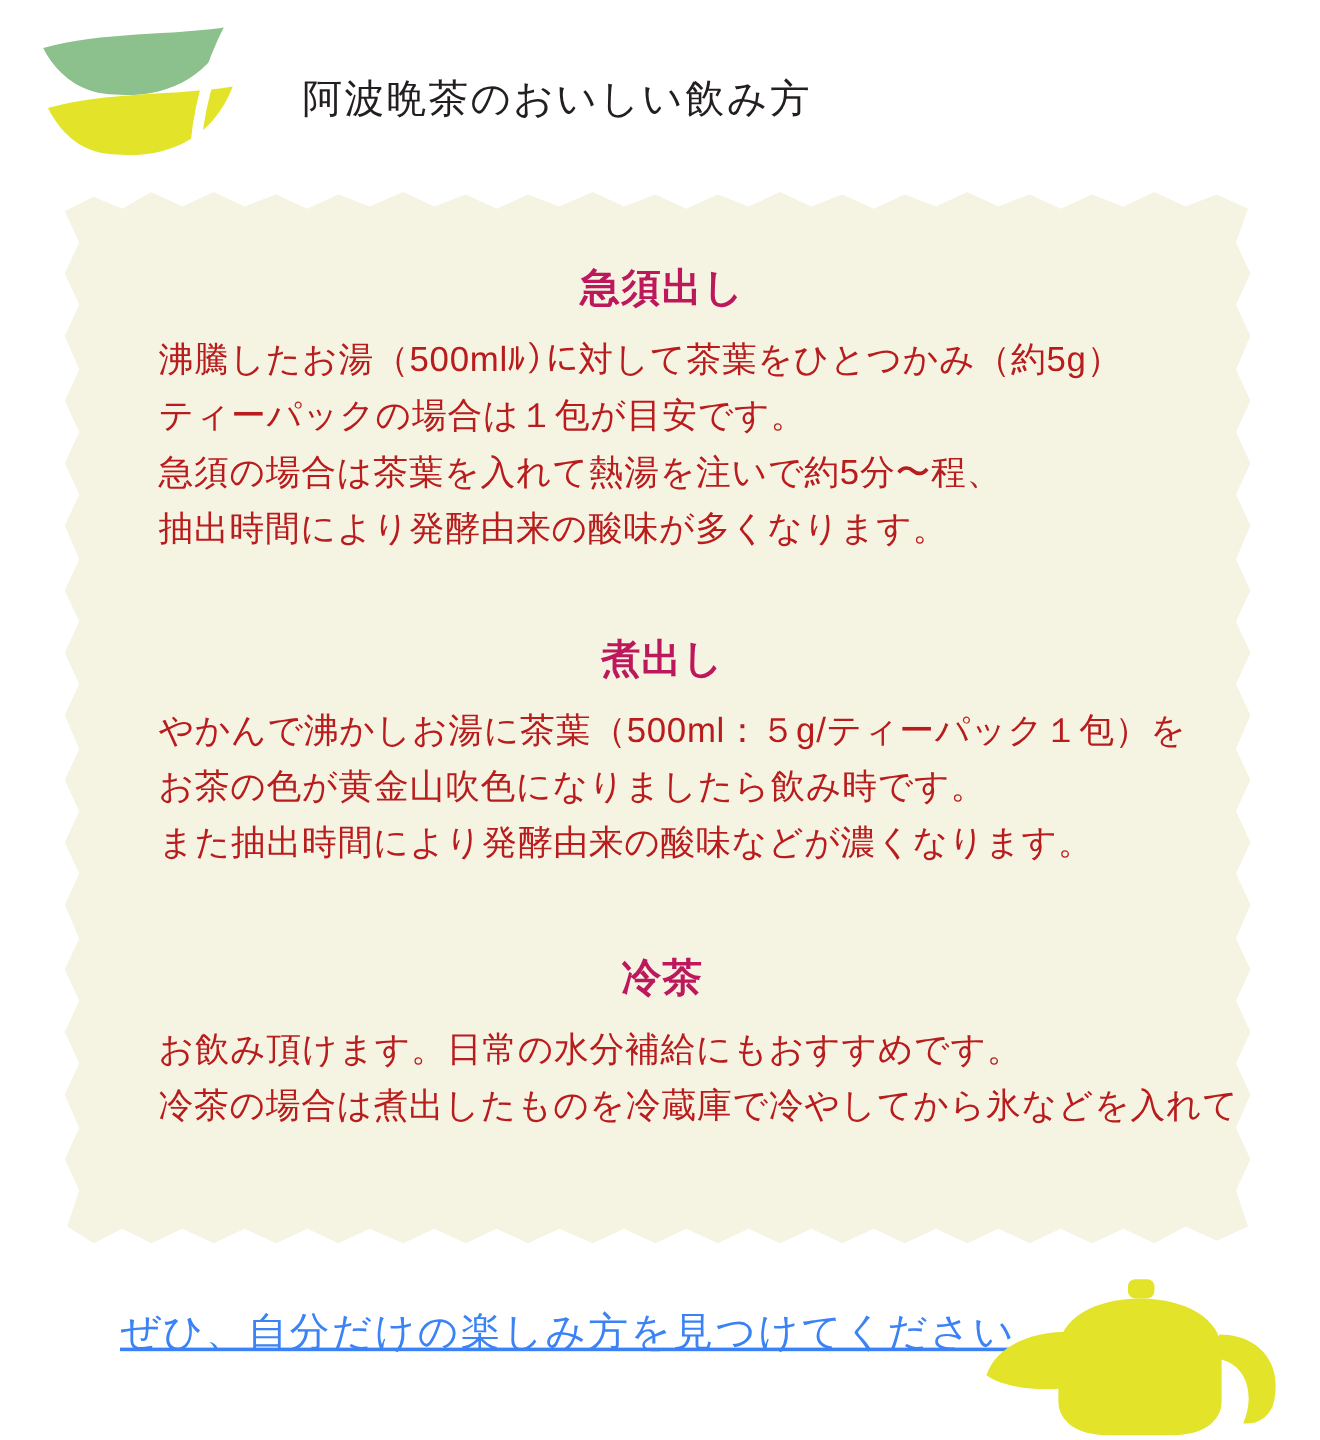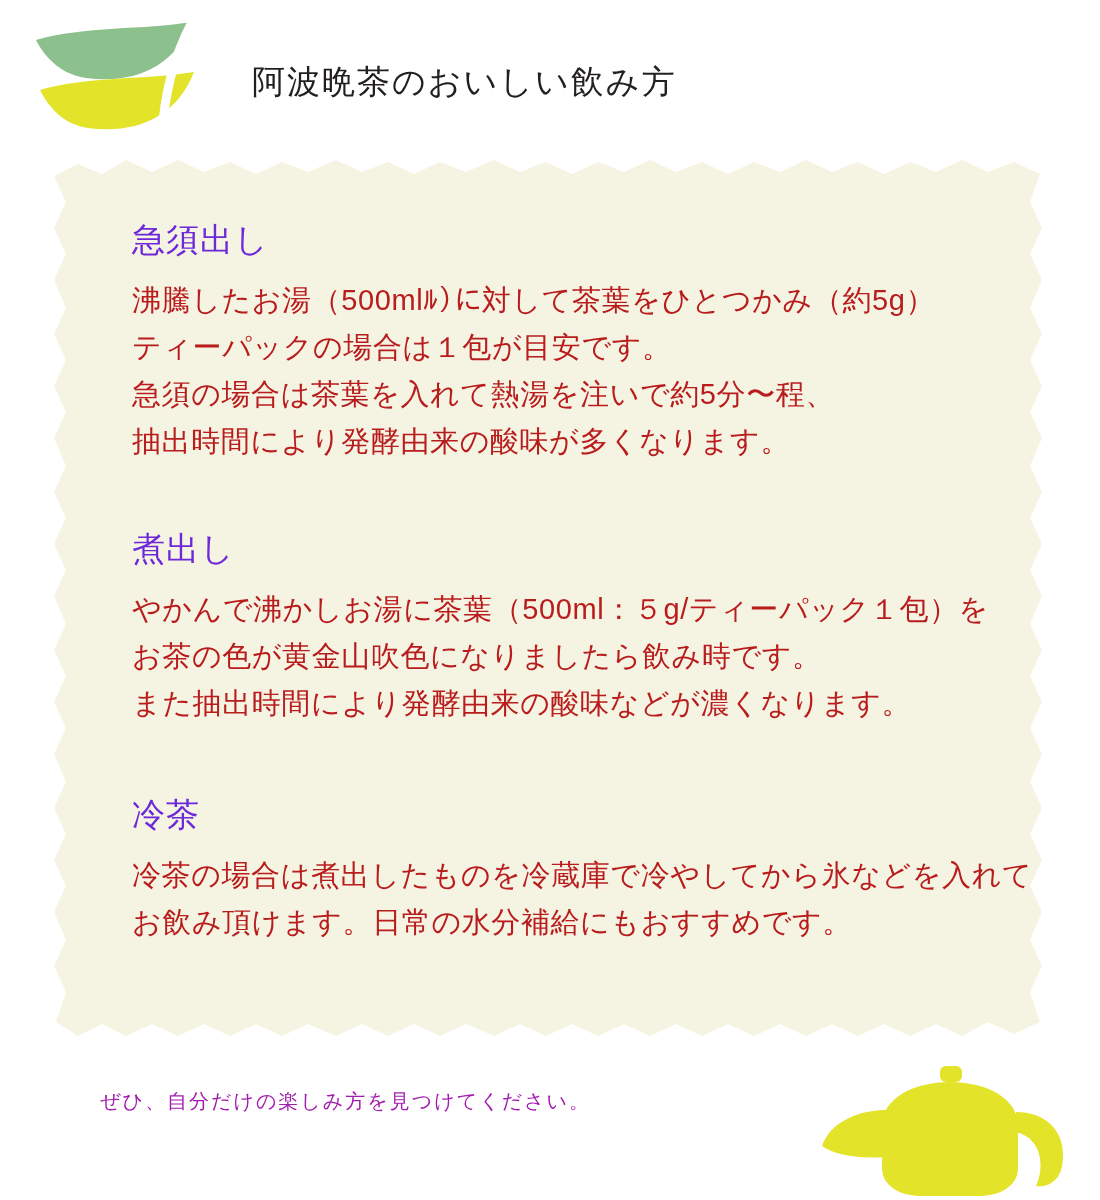--- a/index.html
+++ b/index.html
@@ -61,24 +61,25 @@
     left: 84px;
     top: 68px;
     width: 840px;
   }
 
   .section { margin-bottom: 40px; }
   .section:last-child { margin-bottom: 0; }
 
   .section-heading {
     font-size: 33px;
-    font-weight: 400;
+    font-weight: 700;
     letter-spacing: 1px;
     margin: 0 0 14px 0;
-    color: #6d28d9;
+    color: #be185d;
+    text-align: center;
   }
   .section-line {
     font-size: 29px;
     line-height: 1.62;
     letter-spacing: 0.6px;
     color: #b91c1c;
     white-space: nowrap;
   }
 
   .gap-a { height: 22px; }
@@ -89,24 +90,25 @@
     position: absolute;
     left: 0;
     top: 1060px;
     width: 1100px;
     height: 140px;
   }
   .footer-text {
     position: absolute;
     left: 100px;
     top: 28px;
-    font-size: 20px;
+    font-size: 33px;
     letter-spacing: 2px;
-    color: #a21caf;
+    color: #3b82f6;
     white-space: nowrap;
+    text-decoration: underline;
   }
   .teapot {
     position: absolute;
     left: 810px;
     top: 0px;
     width: 270px;
     height: 140px;
   }
 </style>
 </head>
@@ -145,22 +147,22 @@
       <div class="section-heading">煮出し</div>
       <div class="section-line">やかんで沸かしお湯に茶葉（500ml：５g/ティーパック１包）を</div>
       <div class="section-line">お茶の色が黄金山吹色になりましたら飲み時です。</div>
       <div class="section-line">また抽出時間により発酵由来の酸味などが濃くなります。</div>
     </div>
 
     <div class="gap-b"></div>
 
     <div class="section">
       <div class="section-heading">冷茶</div>
+      <div class="section-line">お飲み頂けます。日常の水分補給にもおすすめです。</div>
       <div class="section-line">冷茶の場合は煮出したものを冷蔵庫で冷やしてから氷などを入れて</div>
-      <div class="section-line">お飲み頂けます。日常の水分補給にもおすすめです。</div>
     </div>
 
   </div>
 </div>
 
 <div class="footer">
   <div class="footer-text">ぜひ、自分だけの楽しみ方を見つけてください。</div>
   <svg class="teapot" viewBox="0 0 270 140">
 
     <path d="M12 86 C20 62, 50 48, 86 50 L86 96 C54 100, 26 96, 12 86 Z" fill="#e3e32a"></path>

